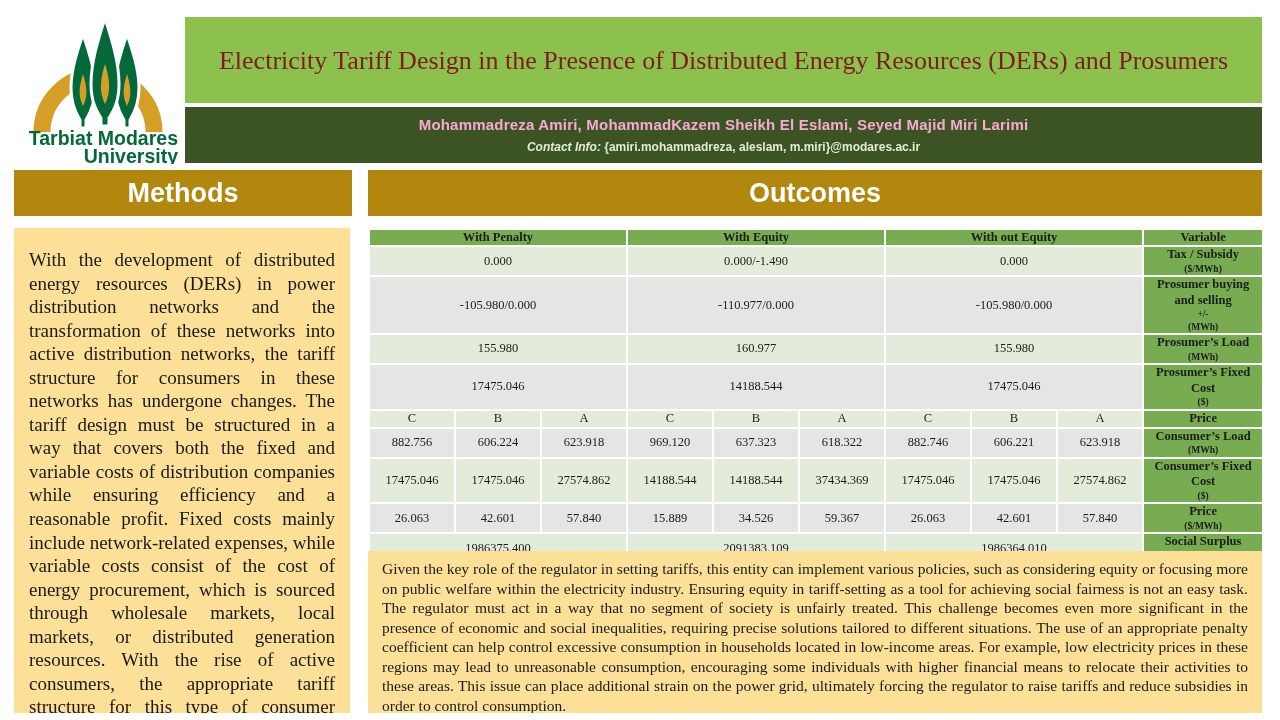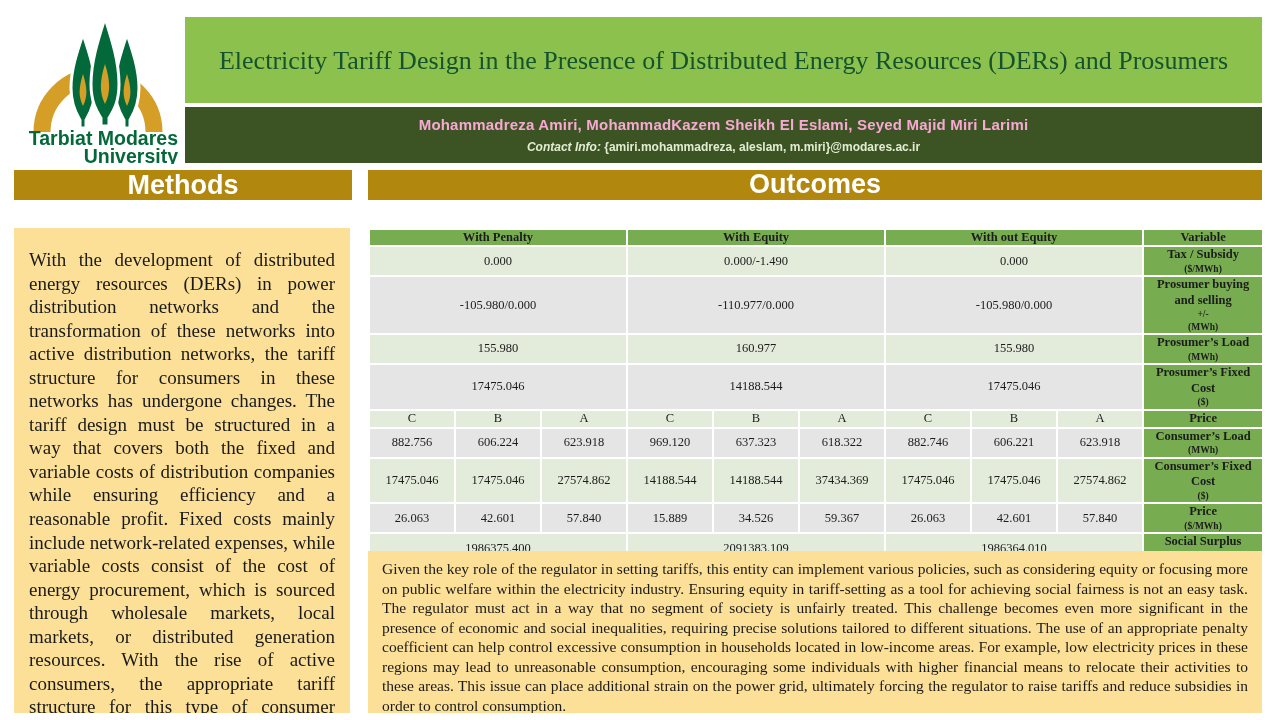--- a/index.html
+++ b/index.html
@@ -3,32 +3,32 @@
 <meta charset="utf-8">
 <style>
   html,body{margin:0;padding:0;background:#fff;}
   #poster{position:relative;width:1280px;height:720px;background:#ffffff;overflow:hidden;
           font-family:"Liberation Serif","DejaVu Serif",serif;}
   
   #logo{position:absolute;left:26px;top:12px;width:158px;height:152px;}
   
   #title-band{position:absolute;left:185px;top:17px;width:1077px;height:86px;
               background:#8dc14e;display:flex;align-items:center;justify-content:center;}
-  #title-band .t{color:#14532d;font-size:26px;line-height:39px;text-align:center;padding:0 26px;}
+  #title-band .t{color:#7f1d1d;font-size:26px;line-height:39px;text-align:center;padding:0 26px;}
   #authors-band{position:absolute;left:185px;top:107px;width:1077px;height:56px;background:#3c5424;
                 display:flex;flex-direction:column;align-items:center;justify-content:center;gap:7px;
                 font-family:"Liberation Sans","DejaVu Sans",sans-serif;}
   #authors-band .authors{color:#f9a8d4;font-size:15px;font-weight:bold;letter-spacing:.2px;text-align:center;}
   #authors-band .contact{color:#e2ecd2;font-size:12px;font-weight:bold;}
   #authors-band .contact .lbl{font-style:italic;}
   
-  .sec-head{position:absolute;height:30px;background:#b2870d;display:flex;align-items:center;justify-content:center;
+  .sec-head{position:absolute;height:46px;background:#b2870d;display:flex;align-items:center;justify-content:center;
             color:#ffffff;font-family:"Liberation Sans","DejaVu Sans",sans-serif;font-weight:bold;font-size:27px;}
   #methods-head{left:14px;top:170px;width:338px;}
-  #outcomes-head{left:368px;top:170px;width:894px;align-items:flex-end;}
+  #outcomes-head{left:368px;top:170px;width:894px;}
   
   #methods-box{position:absolute;left:14px;top:228px;width:336px;height:485px;background:#fce098;
                overflow:hidden;box-sizing:border-box;padding:20px 15px;}
   #methods-box .txt{font-size:19px;line-height:1.24;color:#1a1a1a;text-align:justify;}
   
   #table-wrap{position:absolute;left:368px;top:228px;width:894px;}
   table.res{border-collapse:collapse;table-layout:fixed;width:894px;}
   table.res td{border:2px solid #ffffff;text-align:center;vertical-align:middle;
                font-size:12.5px;color:#1c1c1c;padding:0 2px;overflow:hidden;}
   td.ghead{background:#77ac51;color:#ffffff;font-weight:bold;font-size:12.5px;height:14px;}

